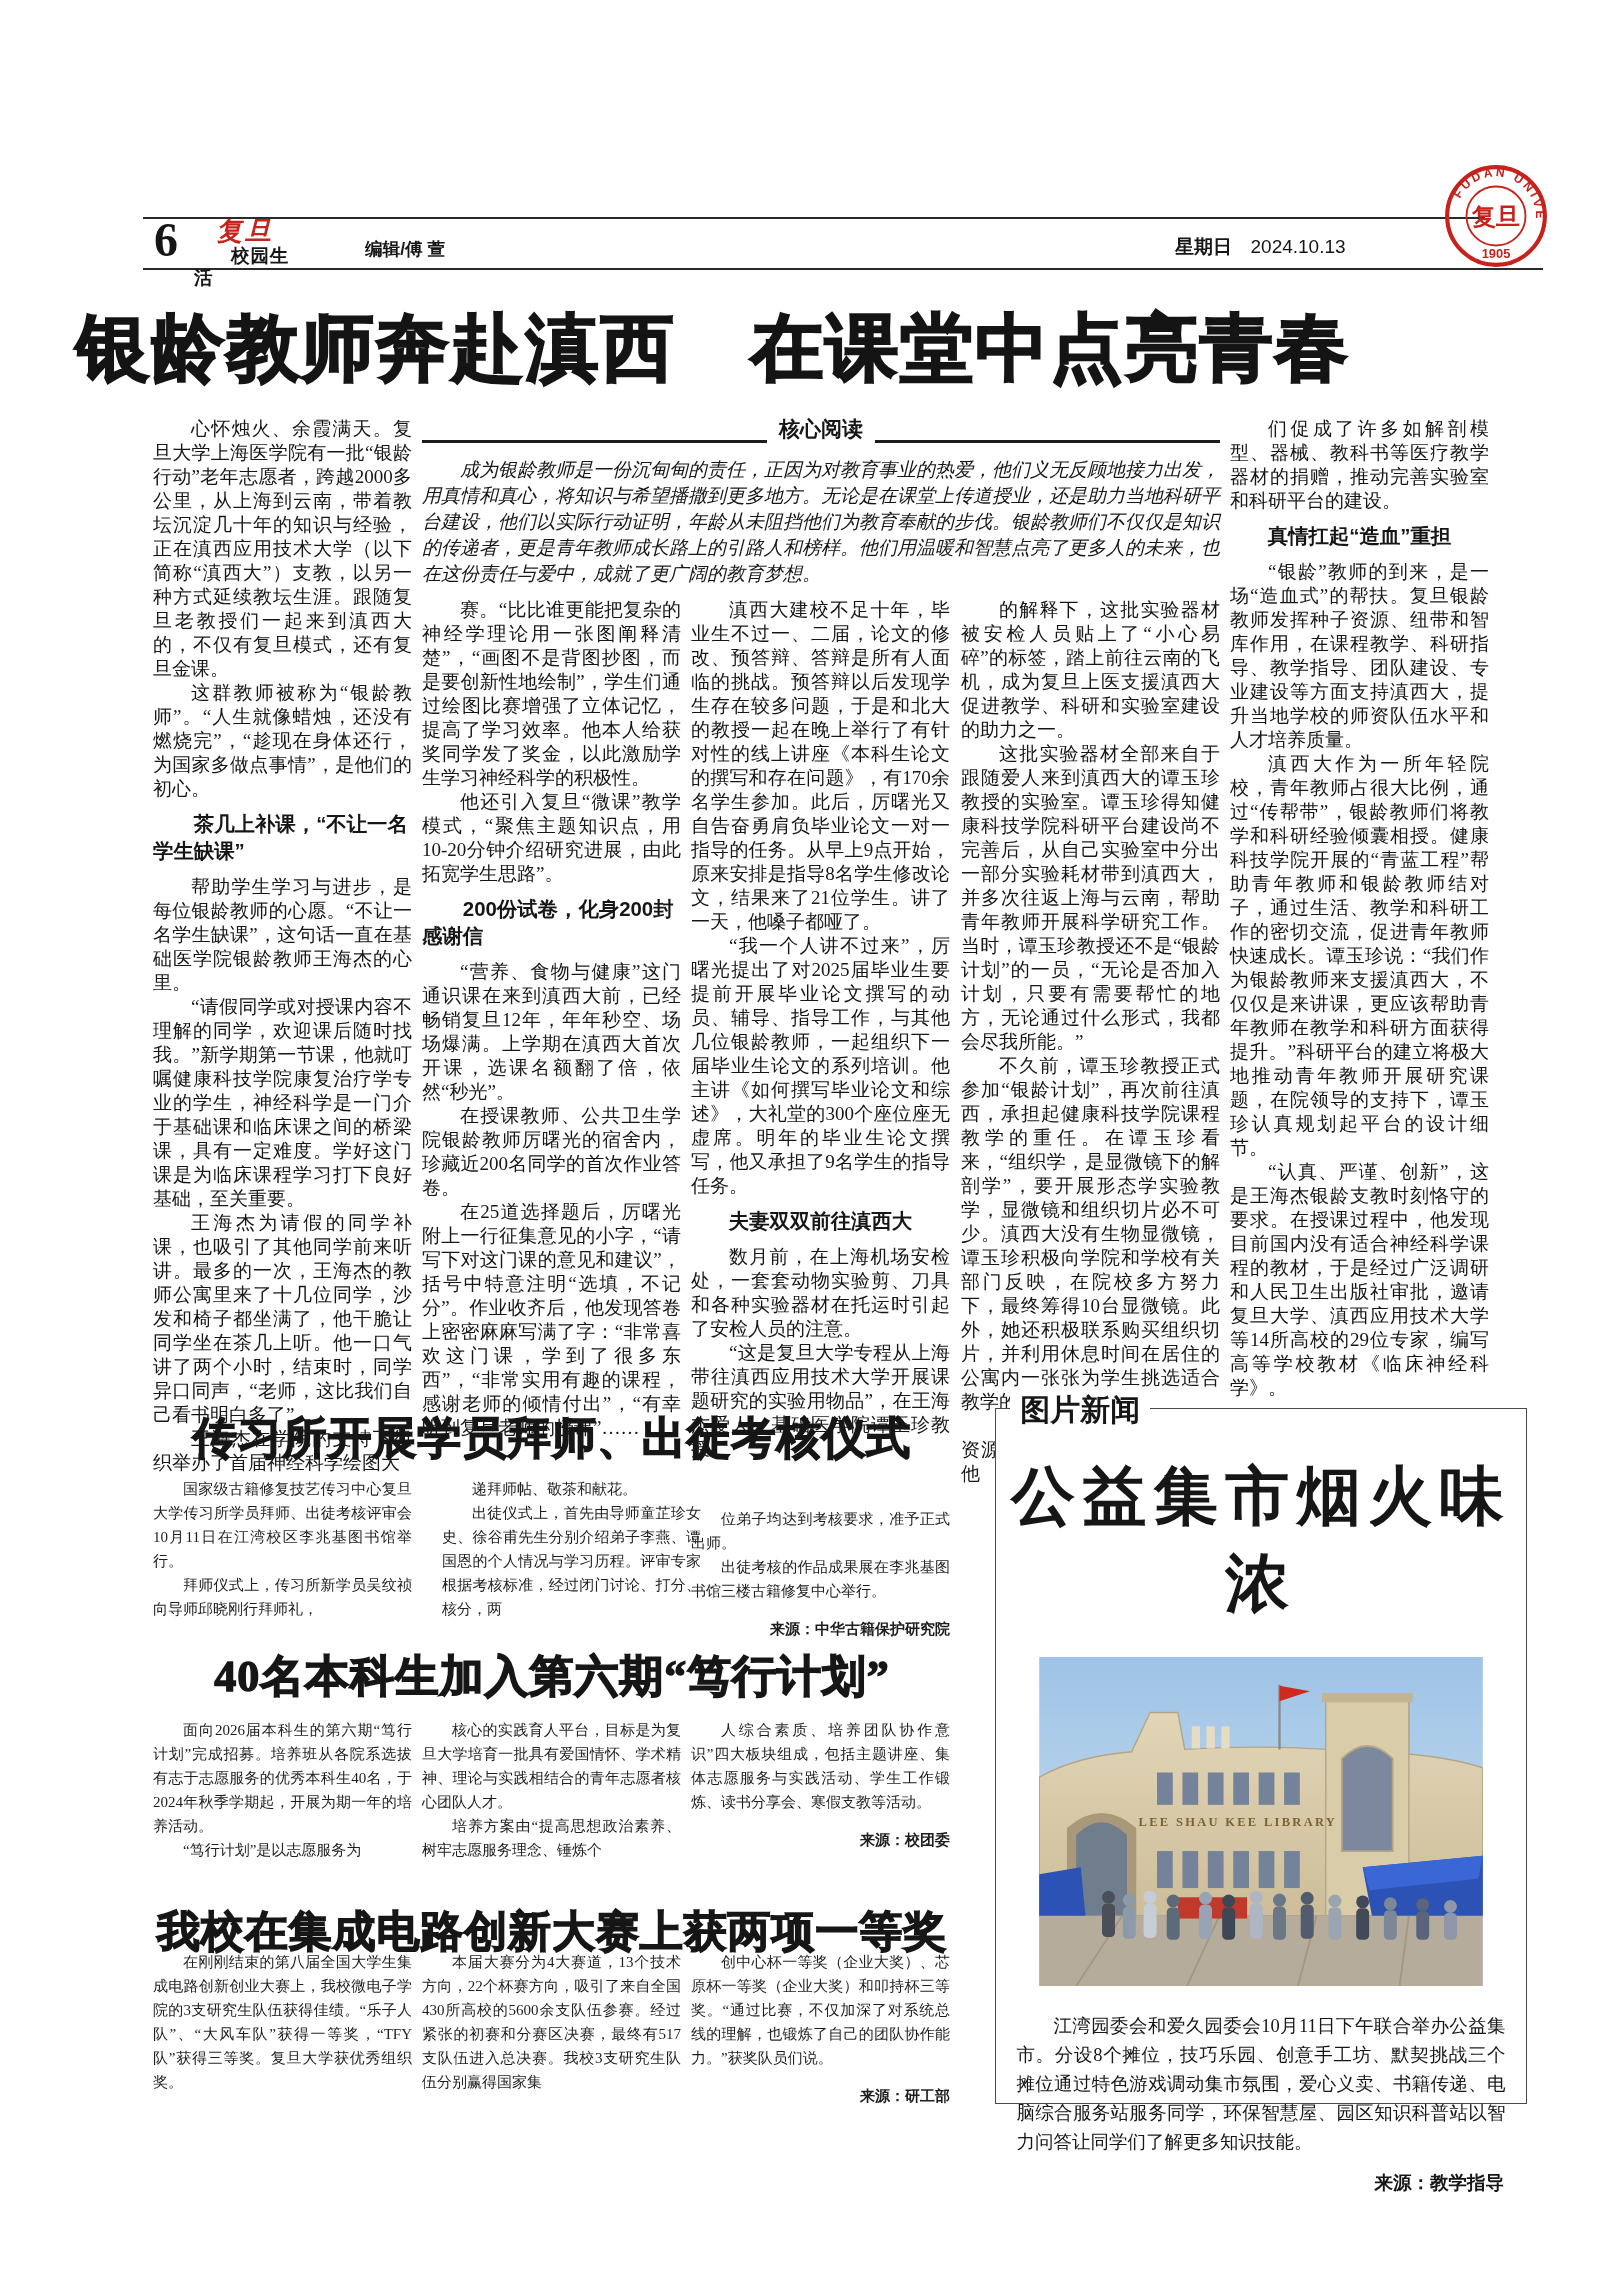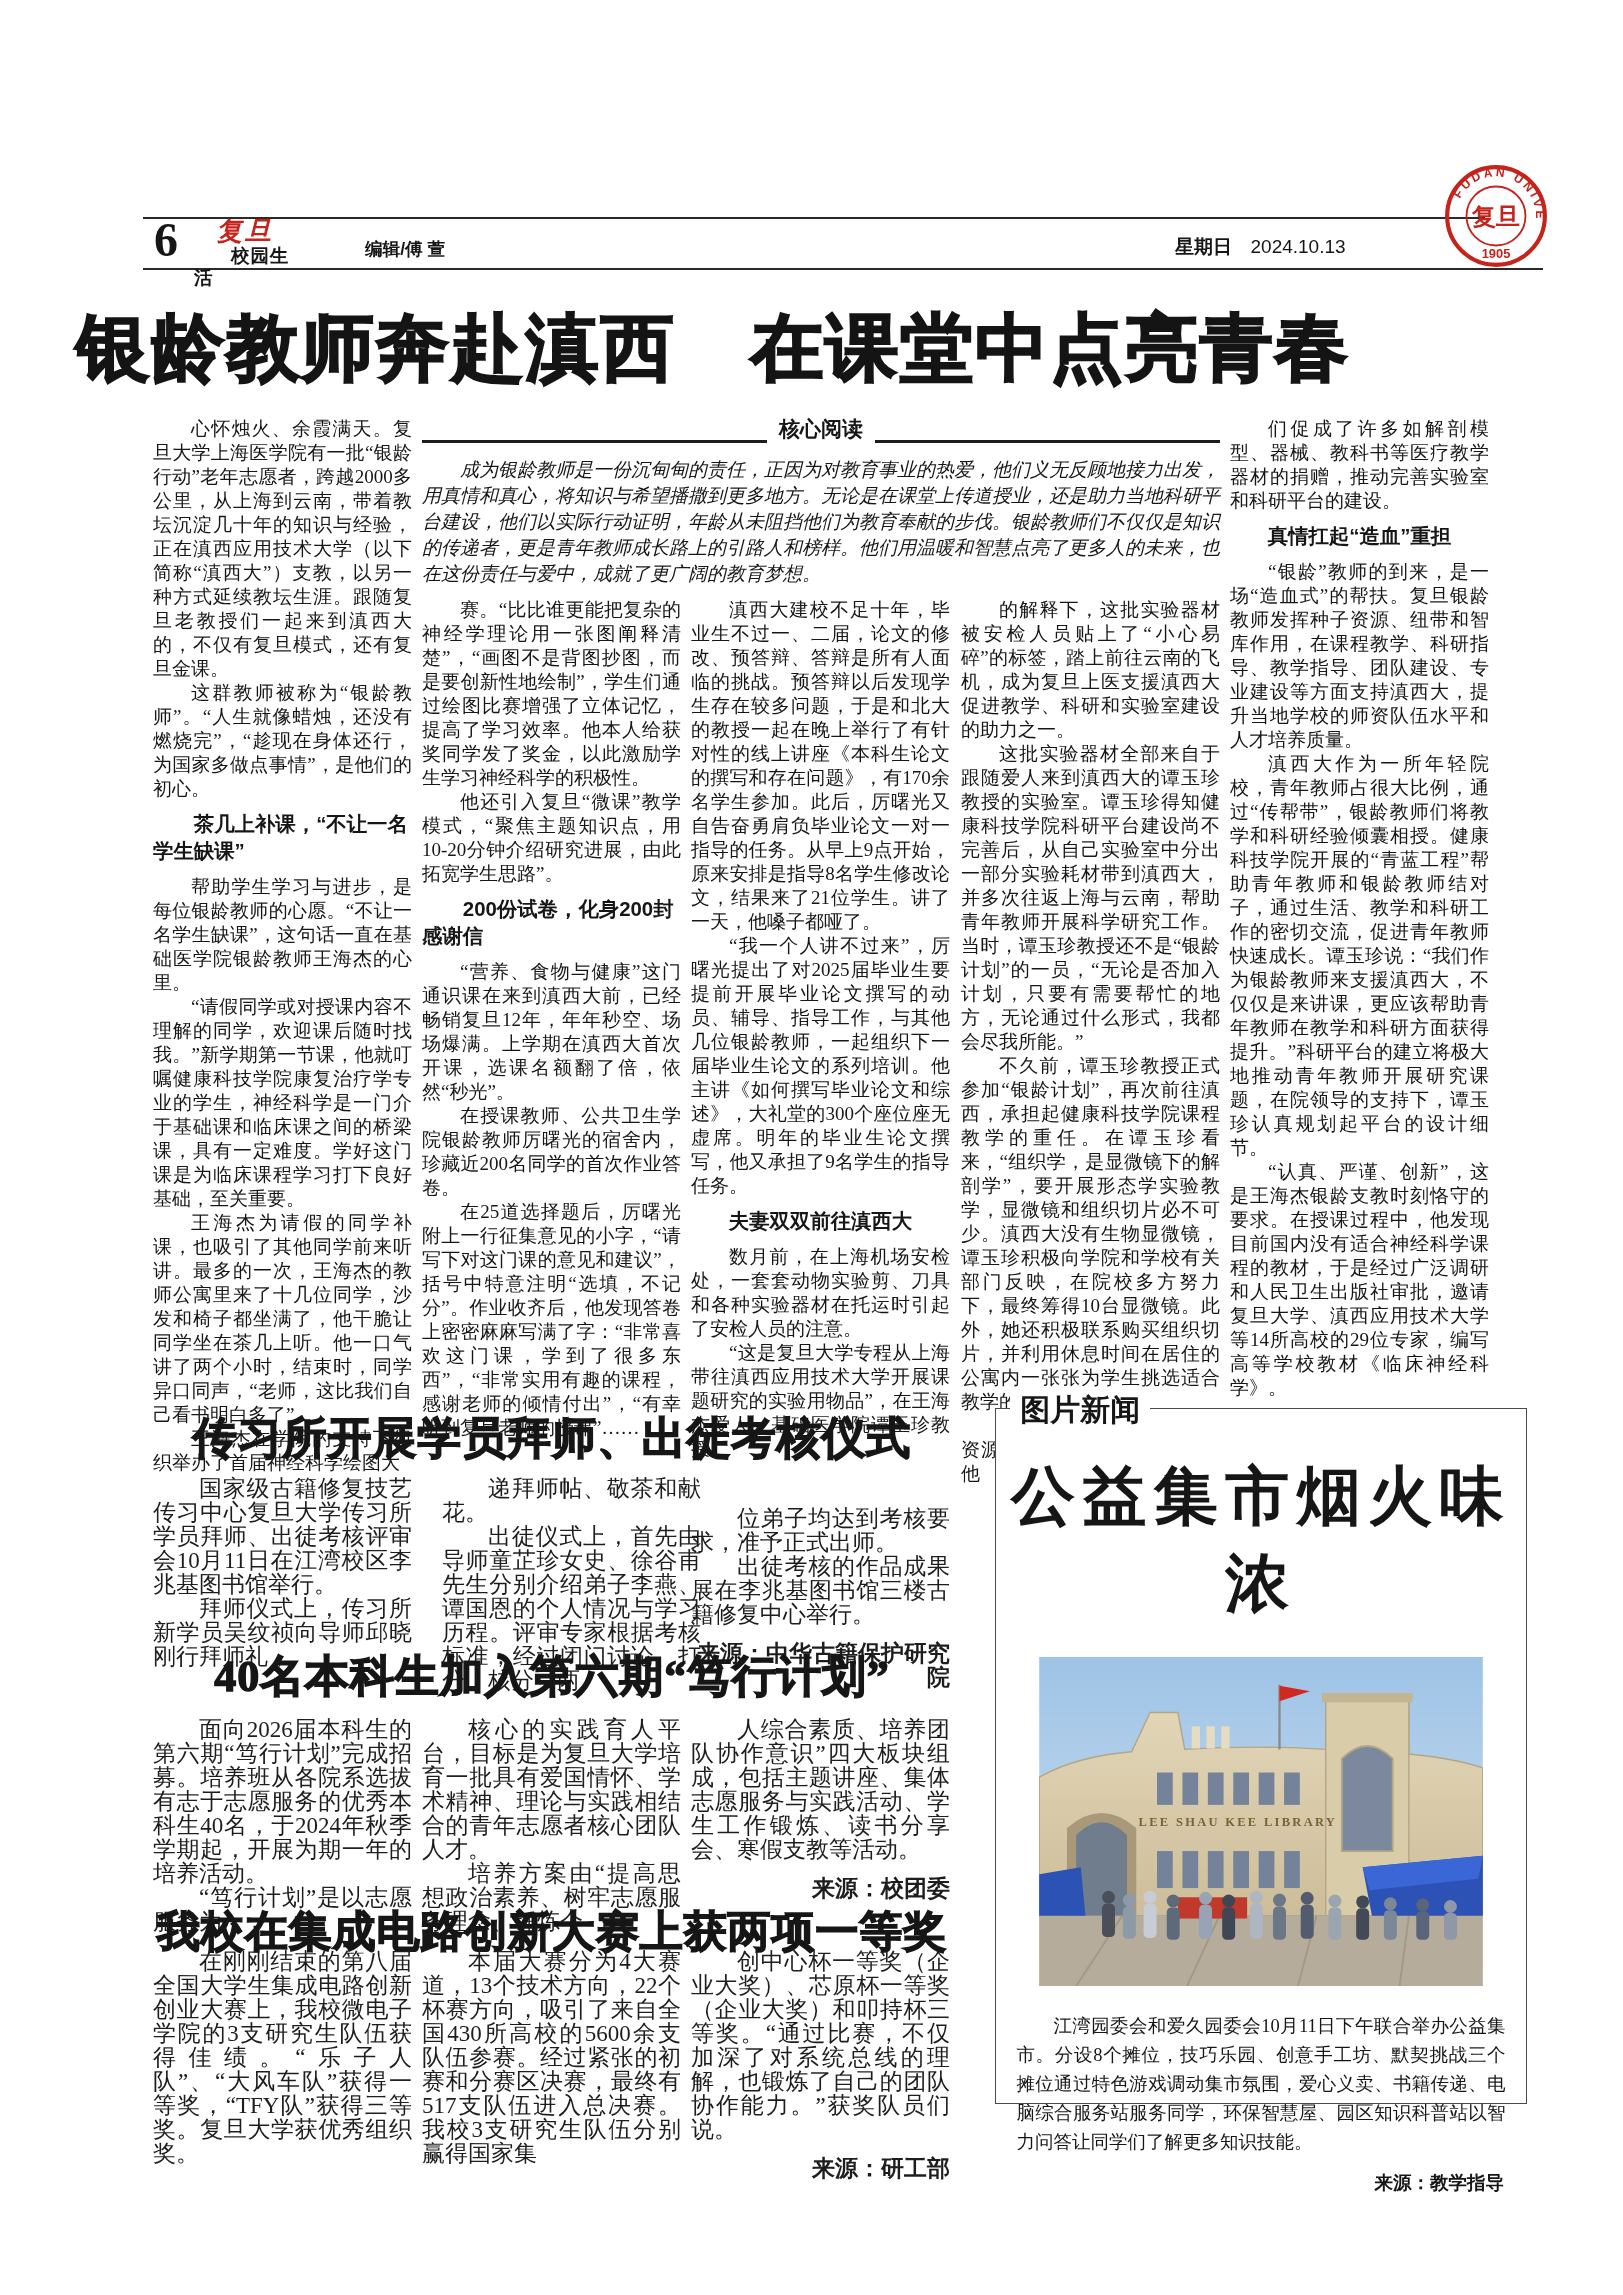--- a/index.html
+++ b/index.html
@@ -36,21 +36,21 @@
   
   .corebox{position:absolute;left:422px;top:415px;width:798px;}
   .corehead{display:flex;align-items:flex-end;gap:12px;}
   .corehead .bar{flex:1;height:2.8px;background:#1c1c1c;}
   .corehead .lbl{font-family:"Liberation Sans",sans-serif;font-weight:bold;font-size:21px;}
   .coretext{margin-top:14px;font-style:italic;font-size:19px;line-height:26px;
             text-align:justify;text-indent:2em;}
   
   .bandhead{position:absolute;left:153px;width:798px;text-align:center;font-weight:bold;
             font-family:"Liberation Serif",serif;-webkit-text-stroke:1.4px #161616;letter-spacing:0.9px;}
-  .scol{position:absolute;width:259px;font-size:23px;line-height:24px;text-align:justify;color:#1d1d1d;}
+  .scol{position:absolute;width:259px;font-size:15px;line-height:24px;text-align:justify;color:#1d1d1d;}
   .scol p{margin:0;text-indent:2em;}
   .source{font-family:"Liberation Sans",sans-serif;font-weight:bold;text-align:right;
           text-indent:0 !important;margin-top:14px !important;}
   
   .photobox{position:absolute;left:995px;top:1408px;width:530px;height:694px;
             border:1.4px solid #4a4a4a;background:#fff;}
   .photobox .lbl{position:absolute;top:-19.4px;left:14px;background:#fff;padding:0 10.2px;
                  font-family:"Liberation Sans",sans-serif;font-weight:900;font-size:30px;}
   .phototitle{margin-top:44px;text-align:center;font-size:64px;font-weight:bold;
               font-family:"DejaVu Serif",serif;letter-spacing:7.4px;}

